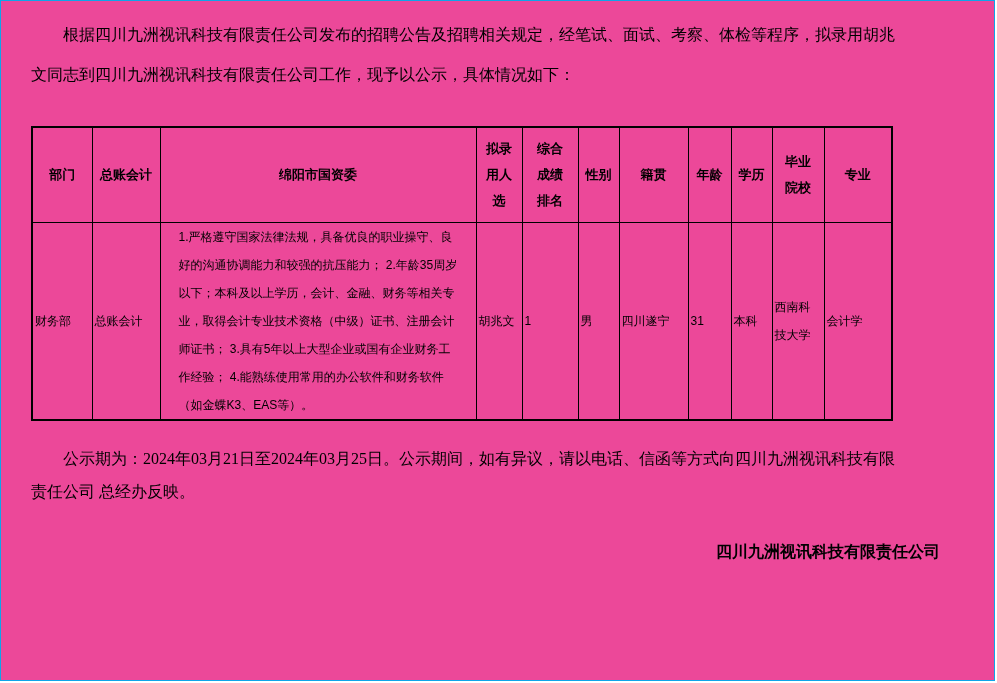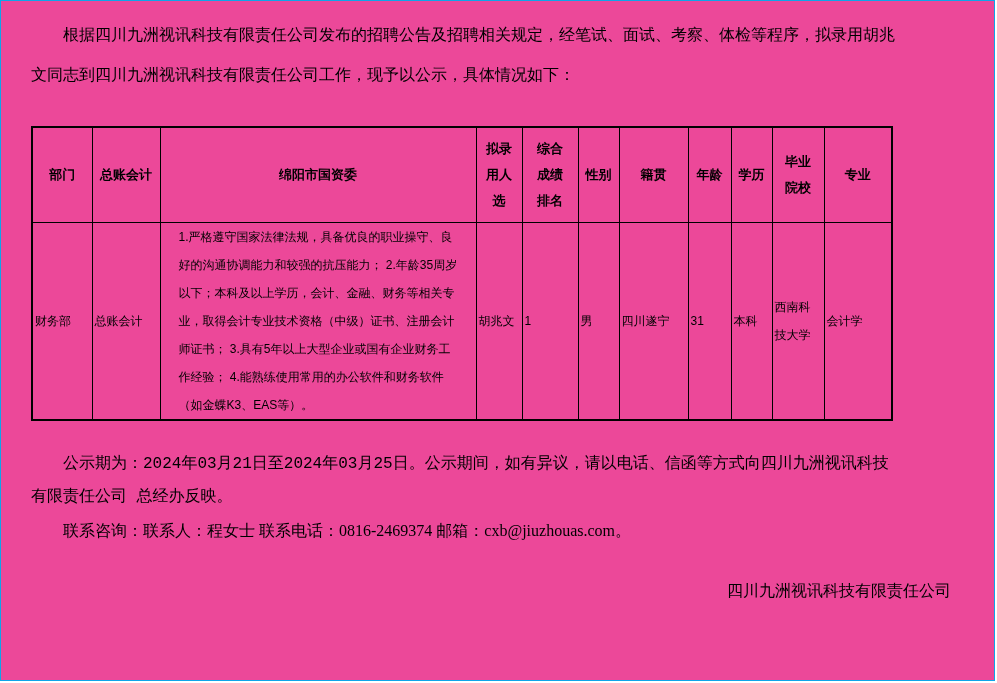--- a/index.html
+++ b/index.html
@@ -20,21 +20,21 @@
   .para {
     font-size: 16px;
     line-height: 33px;
     margin: 0 40px 0 30px;
     text-indent: 2em;
     white-space: pre-wrap;
     word-break: break-word;
   }
   .para.upper { line-height: 40px; margin-top: 14px; }
   .para.narrow { max-width: 872px; }
-  .para.after-table { margin-top: 27px; font-family: Liberation Mono, monospace; }
+  .para.after-table { margin-top: 21px; }
 
   table.notice-table {
     border-collapse: collapse;
     table-layout: fixed;
     width: 860px;
     margin: 31px 0 0 30px;
     border: 2px solid #000;
     font-family: "Liberation Sans", "DejaVu Sans", sans-serif;
   }
   .notice-table th, .notice-table td {
@@ -61,21 +61,21 @@
     text-align: left;
     padding: 0 18px;
   }
   .signature {
     margin-top: 25px;
     margin-right: 42px;
     text-align: right;
     font-size: 16px;
     line-height: 37px;
   }
-  .signature p { margin: 1px; }
+  .signature p { margin: 12px; font-weight: bold; }
 </style>
 </head>
 <body>
 
 <div class="page">
 
   <p class="para upper narrow">根据四川九洲视讯科技有限责任公司发布的招聘公告及招聘相关规定，经笔试、面试、考察、体检等程序，拟录用胡兆文同志到四川九洲视讯科技有限责任公司工作，现予以公示，具体情况如下：</p>
 
   <table class="notice-table">
     <colgroup>
@@ -124,20 +124,19 @@
         <td>本科</td>
         <td>西南科
 技大学</td>
         <td>会计学</td>
       </tr>
     </tbody>
   </table>
 
   <p class="para narrow after-table">公示期为：2024年03月21日至2024年03月25日。公示期间，如有异议，请以电话、信函等方式向四川九洲视讯科技有限责任公司 总经办反映。</p>
 
-  <p class="para">联系咨询：联系人：程女士 联系电话：0816-2469374 邮箱：cxb@jiuzhouas.com。</p>
 
 
   <div class="signature">
     <p>四川九洲视讯科技有限责任公司</p>
   </div>
 
 </div>
 
 </body></html>

